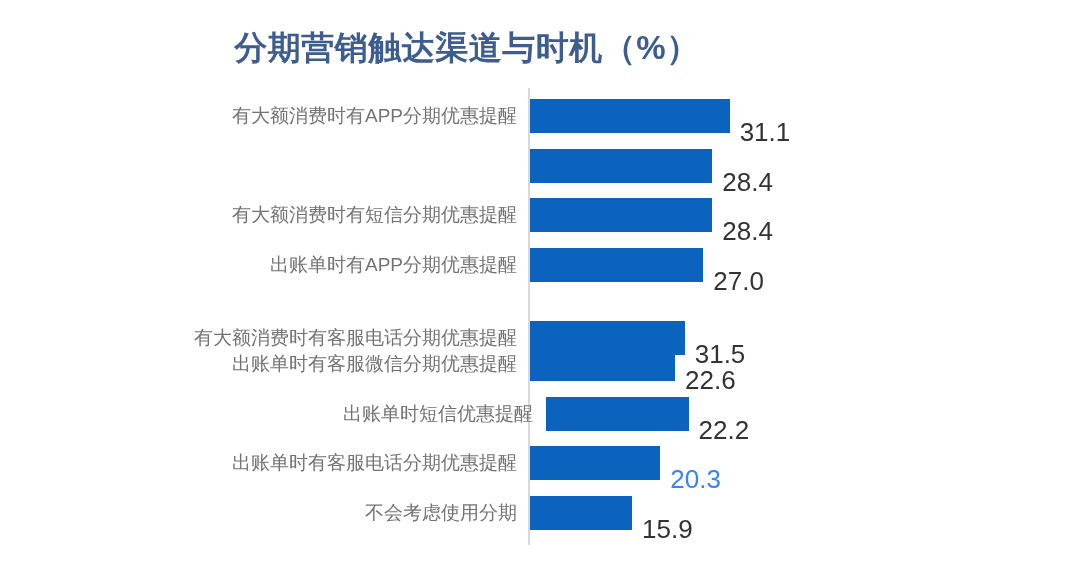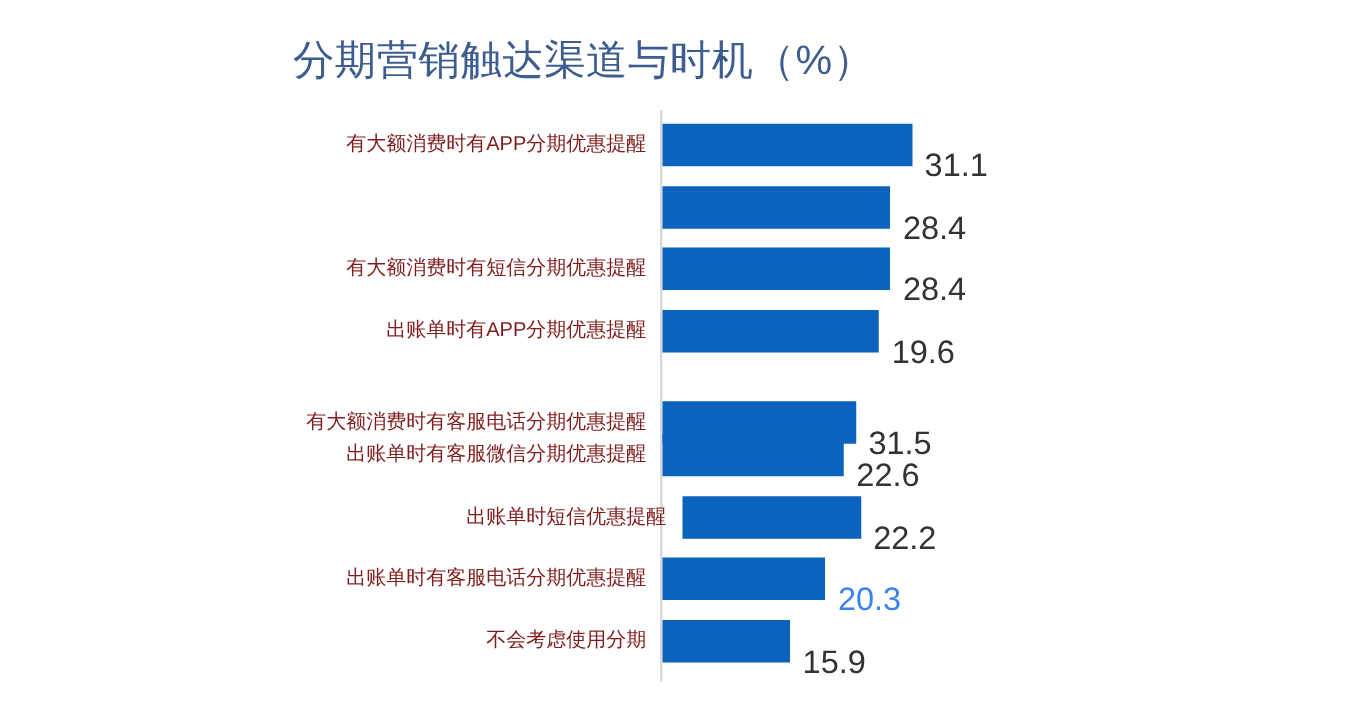--- a/index.html
+++ b/index.html
@@ -22,21 +22,21 @@
   }
 
   
   #chart-title {
     position: absolute;
     left: 0;
     top: 26px;
     width: 934px;
     text-align: center;
     font-size: 33px;
-    font-weight: normal;
+    font-weight: bold;
     letter-spacing: 0.5px;
     color: #3d5d8f;
     white-space: nowrap;
     line-height: 44px;
   }
 
   
   #plot-area {
     position: absolute;
     left: 0;
@@ -61,22 +61,22 @@
   }
 
   .cat-label {
     position: absolute;
     left: 140px;
     width: 377px;        
     top: 0;
     height: 34px;
     line-height: 34px;
     text-align: right;
-    font-size: 16px;
-    color: #7f1d1d;
+    font-size: 19px;
+    color: #737373;
     white-space: nowrap;
   }
 
   .bar {
     position: absolute;
     left: 530px;
     top: 0;
     height: 34px;
     background: #0b63be;
   }
@@ -111,21 +111,21 @@
           <div class="bar-value" style="left: 722.328px; color: rgb(51, 51, 51);">28.4</div>
         </div>
         <div class="bar-row" style="top: 198.2px; width: 1080px;">
           <div class="cat-label">有大额消费时有短信分期优惠提醒</div>
           <div class="bar" style="width: 182.328px; background: rgb(11, 99, 190);"></div>
           <div class="bar-value" style="left: 722.328px; color: rgb(51, 51, 51);">28.4</div>
         </div>
         <div class="bar-row" style="top: 247.8px; width: 1080px;">
           <div class="cat-label">出账单时有APP分期优惠提醒</div>
           <div class="bar" style="width: 173.34px; background: rgb(11, 99, 190);"></div>
-          <div class="bar-value" style="left: 713.34px; color: rgb(51, 51, 51);">19.6</div>
+          <div class="bar-value" style="left: 713.34px; color: rgb(51, 51, 51);">27.0</div>
         </div>
         <div class="bar-row" style="top: 297.4px; width: 1080px; margin-top: 24px;">
           <div class="cat-label">有大额消费时有客服电话分期优惠提醒</div>
           <div class="bar" style="width: 154.722px; background: rgb(11, 99, 190);"></div>
           <div class="bar-value" style="left: 694.722px; color: rgb(51, 51, 51);">31.5</div>
         </div>
         <div class="bar-row" style="top: 347px; width: 1080px;">
           <div class="cat-label">出账单时有客服微信分期优惠提醒</div>
           <div class="bar" style="width: 145.092px; background: rgb(11, 99, 190);"></div>
           <div class="bar-value" style="left: 685.092px; color: rgb(51, 51, 51);">22.6</div>

